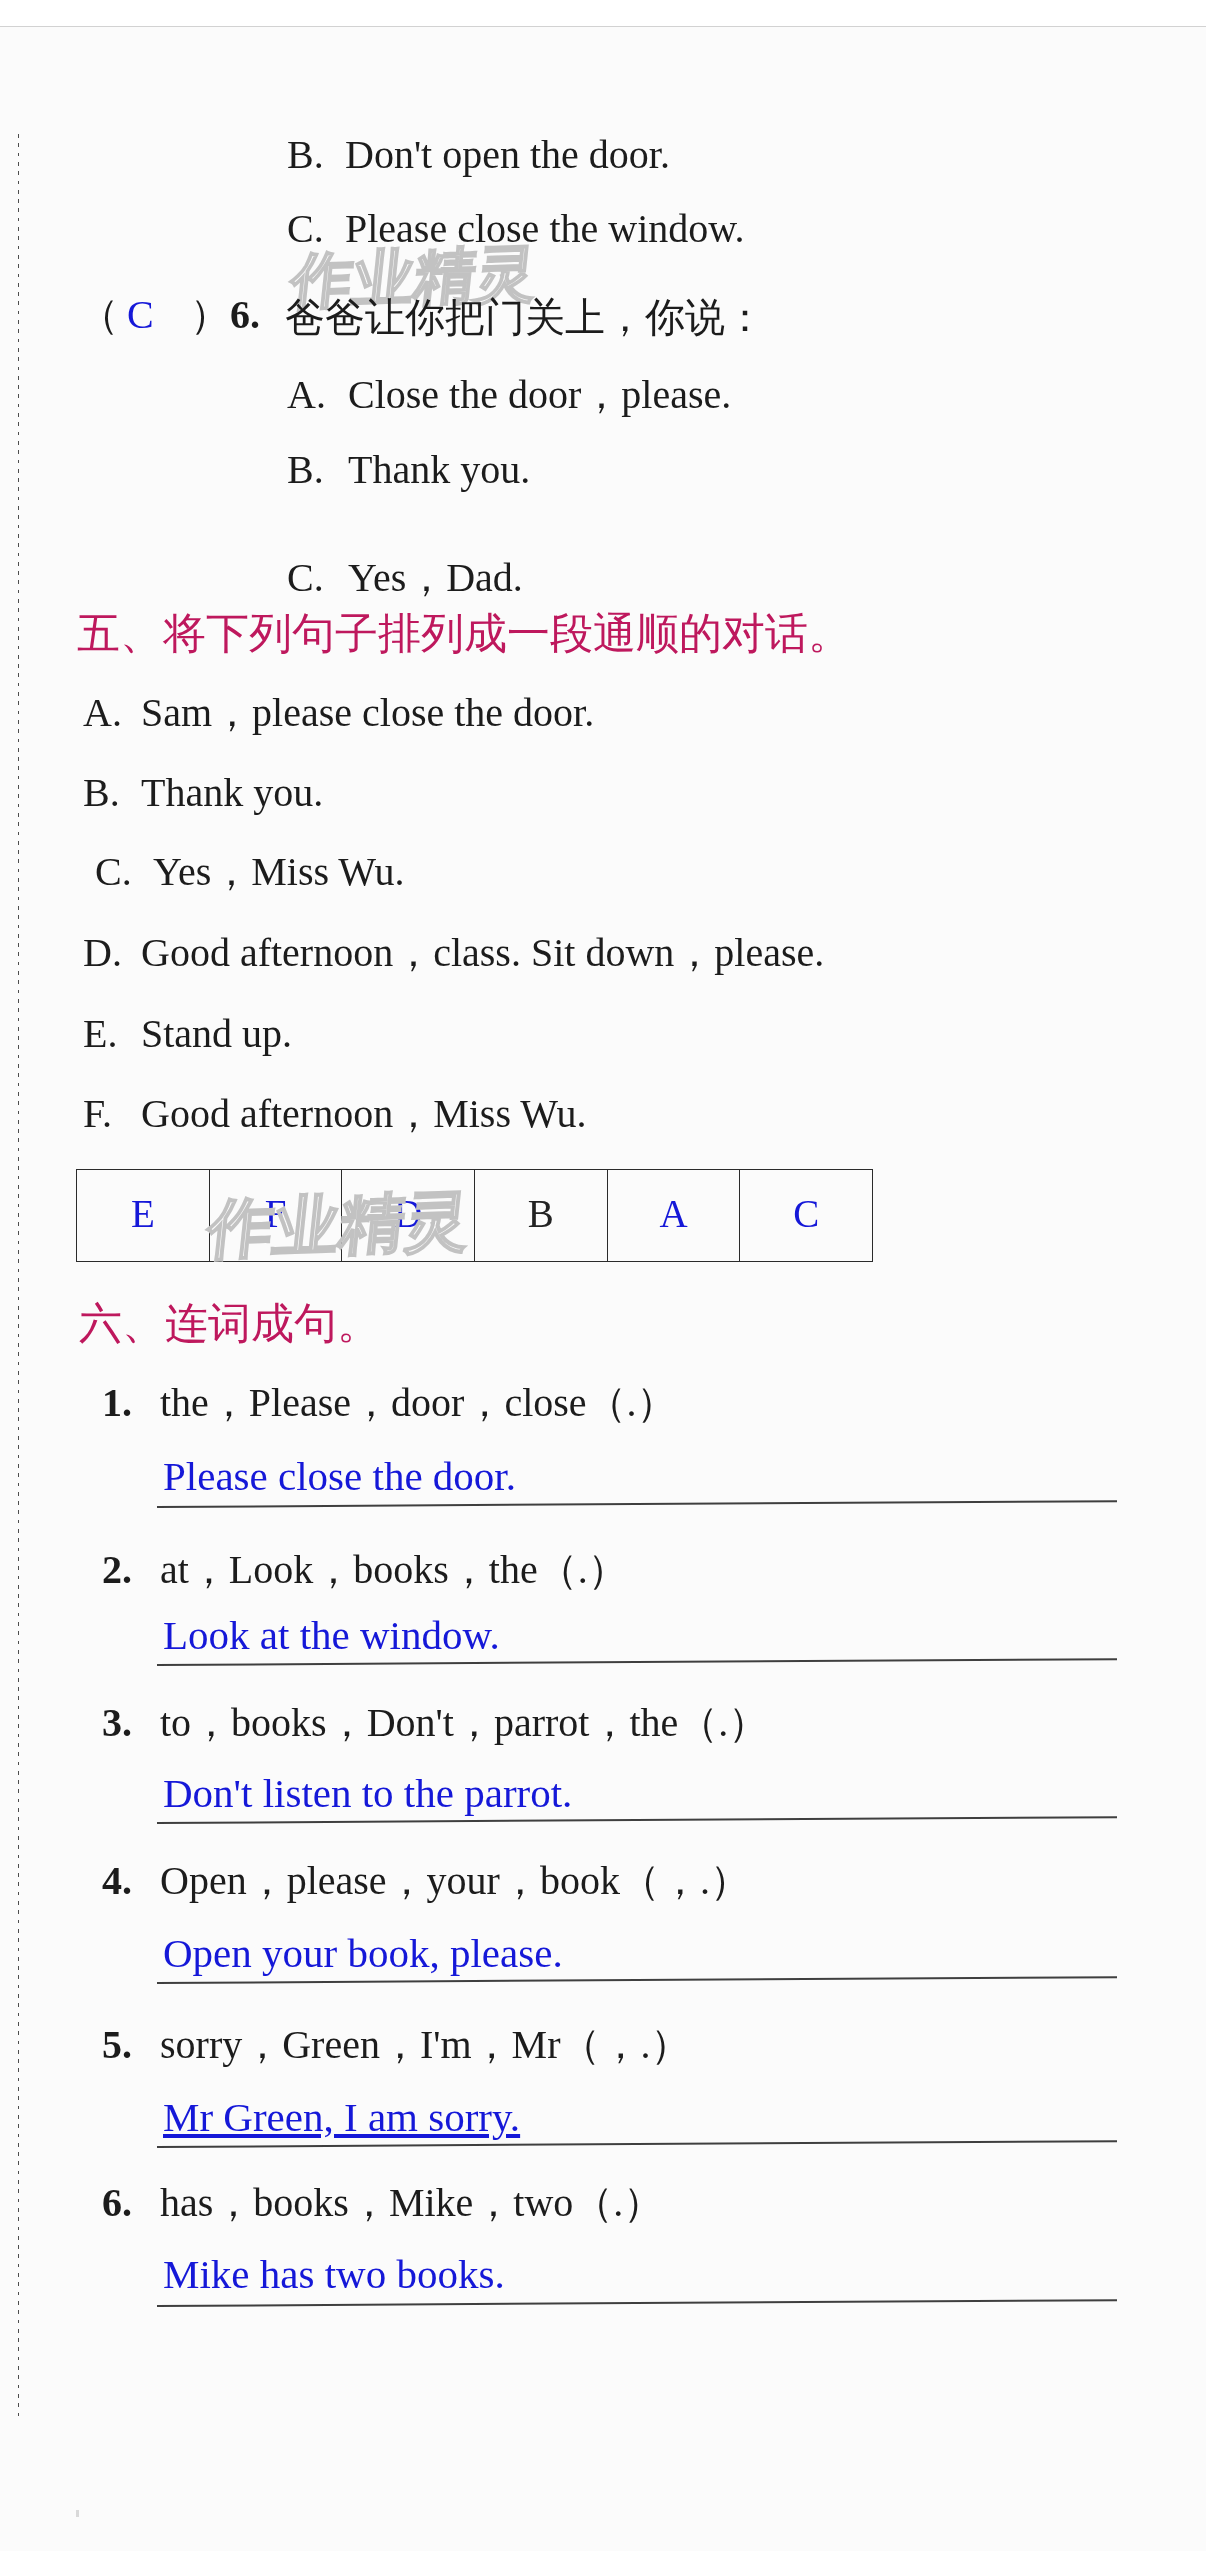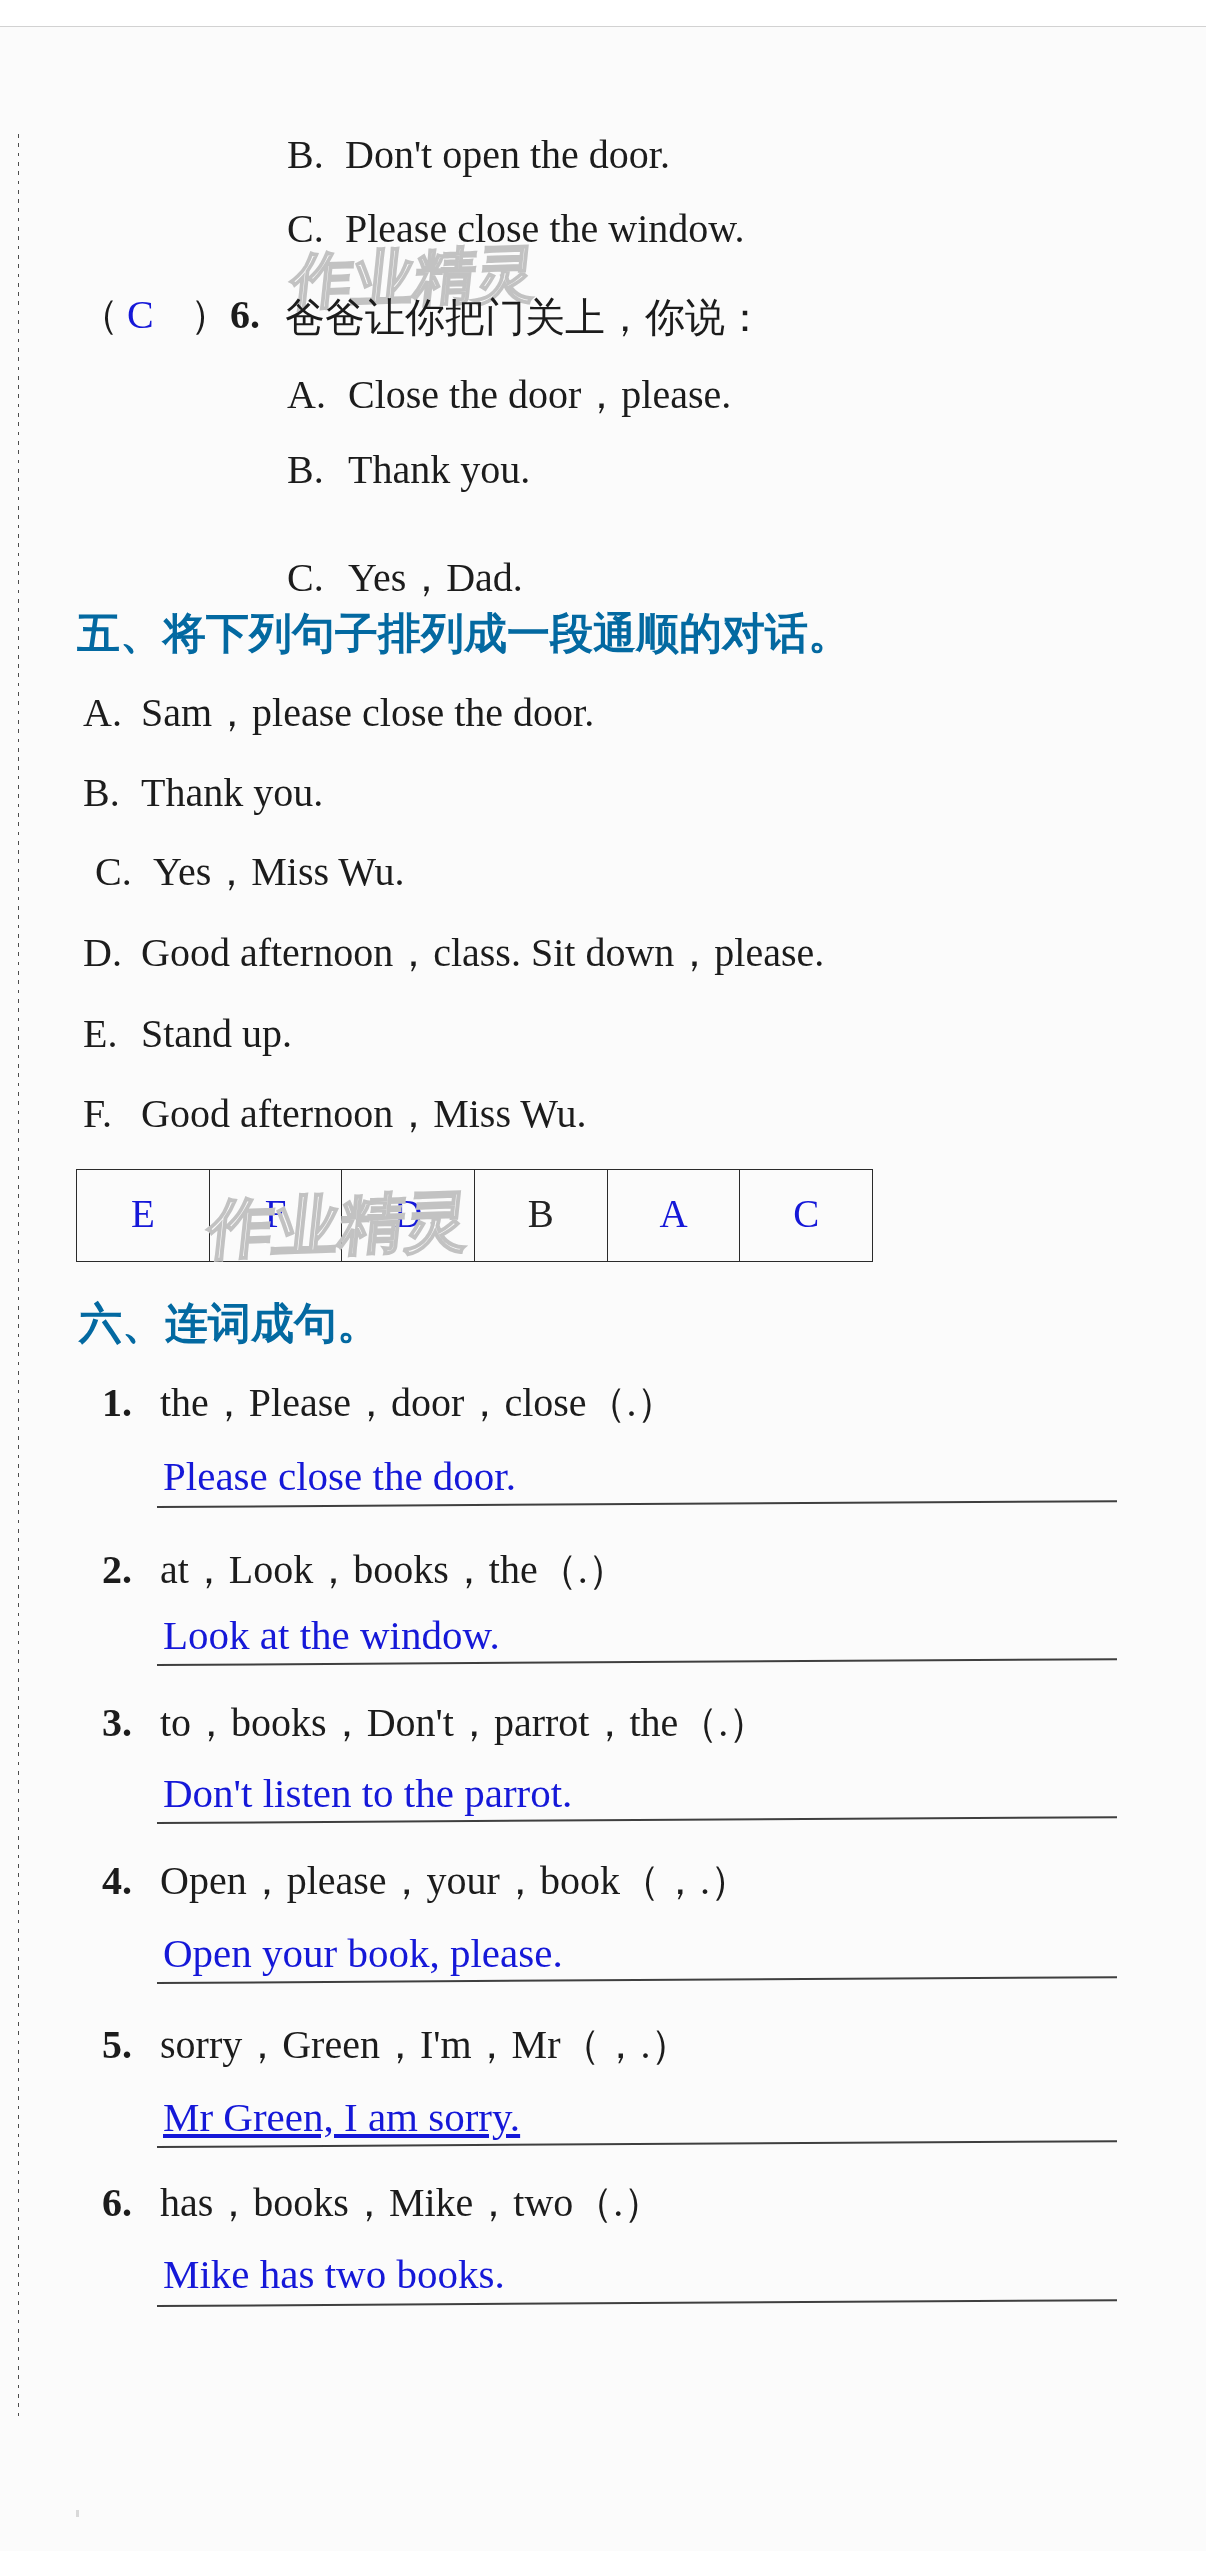--- a/index.html
+++ b/index.html
@@ -15,21 +15,21 @@
   .dash-line {
     position:absolute; left:17.6px; top:134px; width:1.9px; height:2282px;
     background-image:repeating-linear-gradient(to bottom,#4d4d4d 0 3.7px, transparent 3.7px 9.3px);
   }
   .row { position:absolute; font-size:40px; line-height:1; white-space:nowrap; }
   .letter { display:inline-block; width:58px; }
   .num { display:inline-block; width:58px; font-weight:700; }
   .cn { font-family:"Liberation Sans", sans-serif; }
   .sec-title {
     position:absolute; font-family:"Liberation Sans", sans-serif;
-    font-weight:700; font-size:43px; line-height:1; white-space:nowrap; color:#0369a1;
+    font-weight:400; font-size:43px; line-height:1; white-space:nowrap; color:#be185d;
   }
   .blue { color:#1518d8; }
   .ans-line { position:absolute; font-size:41px; line-height:1; white-space:nowrap; color:#1518d8; }
   .u-line {
     position:absolute; left:157px; width:960px; height:1.9px; background:#3f3f3f;
     transform:rotate(-0.35deg); transform-origin:left center;
   }
   .ans-table {
     position:absolute; left:76px; top:1169px; width:797px; height:93px;
     display:flex; border:1.9px solid #2b2b2b; box-sizing:border-box; background:transparent;

